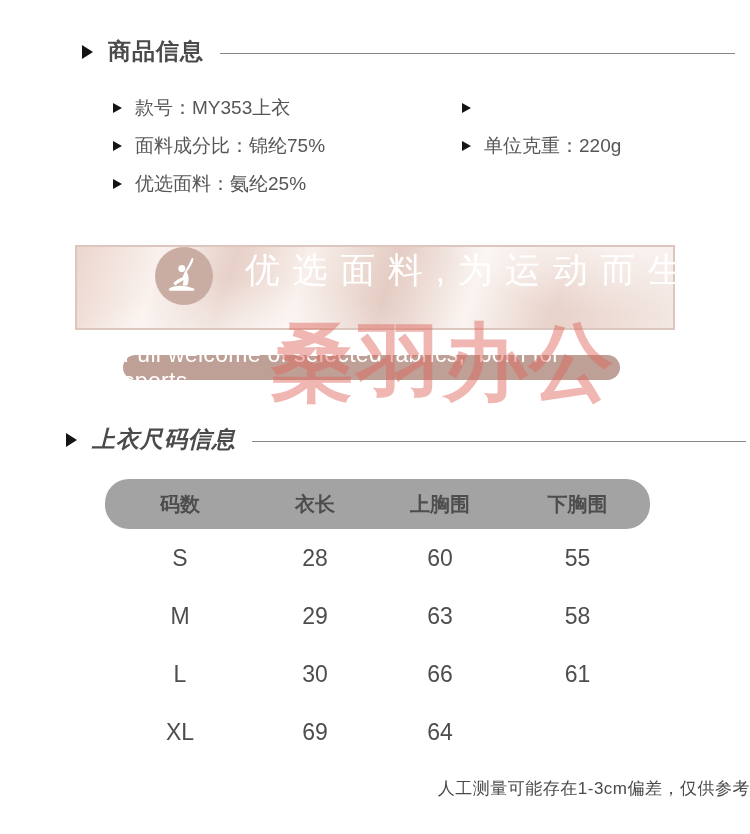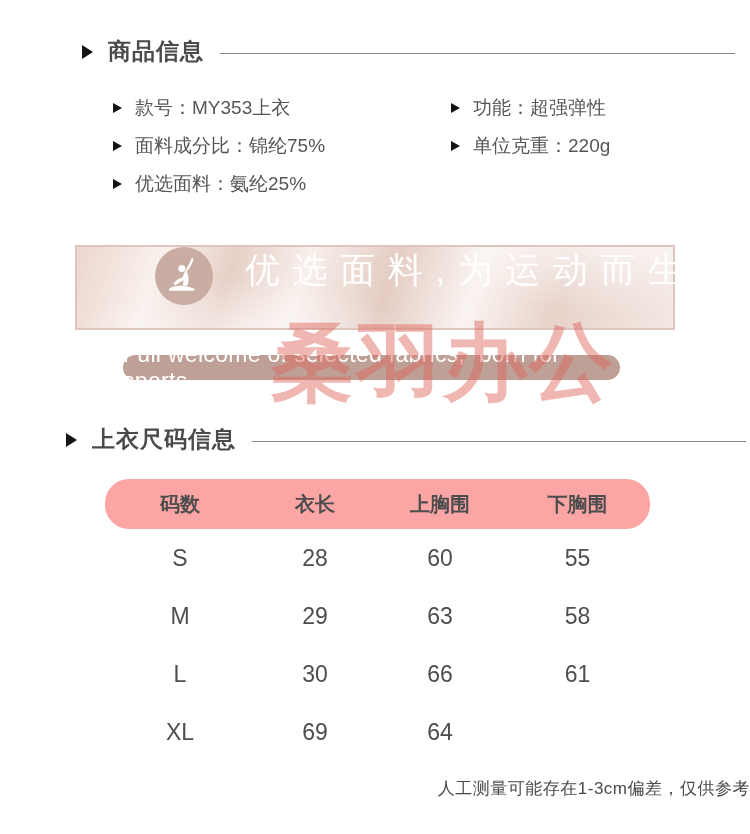--- a/index.html
+++ b/index.html
@@ -10,24 +10,24 @@
   
   .section-heading{display:flex;align-items:center;}
   .heading-tri{
     width:0;height:0;border-left:11px solid #141414;
     border-top:7px solid transparent;border-bottom:7px solid transparent;
     margin-right:15px;flex:0 0 auto;
   }
   .heading-title{font-size:23px;font-weight:700;color:#4a4a4a;letter-spacing:1px;white-space:nowrap;}
   .heading-rule{flex:1;border-top:1px solid #868686;margin-left:16px;margin-top:3px;}
   #heading-product{margin:36px 15px 0 66px;padding-left:16px;}
-  #heading-size{margin:44px 4px 0 66px;}
+  #heading-size{margin:44px 4px 0 66px;font-style:italic;}
 
   
-  .specs{display:flex;margin:30px 0 0 113px;}
+  .specs{display:flex;margin:30px 0 0 113px;gap:11px;}
   .spec-col-left{width:338px;flex:0 0 auto;}
   .spec-col-right{flex:1;}
   .spec-item{display:flex;align-items:center;height:21px;margin-bottom:17px;}
   .spec-tri{
     width:0;height:0;border-left:9px solid #141414;
     border-top:5px solid transparent;border-bottom:5px solid transparent;
     margin-right:13px;flex:0 0 auto;
   }
   .spec-text{font-size:19px;color:#565656;white-space:nowrap;}
 
@@ -60,21 +60,21 @@
   .watermark{
     position:absolute;left:271px;top:320px;z-index:5;pointer-events:none;
     font-family:"DejaVu Serif","Liberation Serif",serif;font-weight:700;
     font-size:84px;line-height:1;letter-spacing:2px;color:rgba(221,103,94,0.48);
     white-space:nowrap;
   }
 
   
   .size-table{margin:24px 0 0 105px;width:545px;}
   .t-row{display:grid;grid-template-columns:150px 120px 130px 145px;align-items:center;}
-  .t-head{height:50px;background:#fca5a5;border-radius:24px;}
+  .t-head{height:50px;background:#a3a3a3;border-radius:24px;}
   .t-head .t-cell{font-size:20px;font-weight:700;color:#4d4d4d;}
   .t-body-row{height:58px;}
   .t-body-row .t-cell{font-size:23px;color:#4d4d4d;}
   .t-cell{text-align:center;}
 
   .measure-note{margin-top:16px;width:750px;text-align:right;font-size:17px;color:#4a4a4a;letter-spacing:0.5px;}
 </style>
 </head>
 <body>
 
@@ -95,21 +95,20 @@
       <span class="spec-text">面料成分比：锦纶75%</span>
     </div>
     <div class="spec-item">
       <span class="spec-tri"></span>
       <span class="spec-text">优选面料：氨纶25%</span>
     </div>
   </div>
   <div class="spec-col-right">
     <div class="spec-item">
       <span class="spec-tri"></span>
-      <span class="spec-text">功能：超强弹性</span>
     </div>
     <div class="spec-item">
       <span class="spec-tri"></span>
       <span class="spec-text">单位克重：220g</span>
     </div>
   </div>
 </div>
 
 <div class="fabric-banner">
   <div class="yoga-badge">

